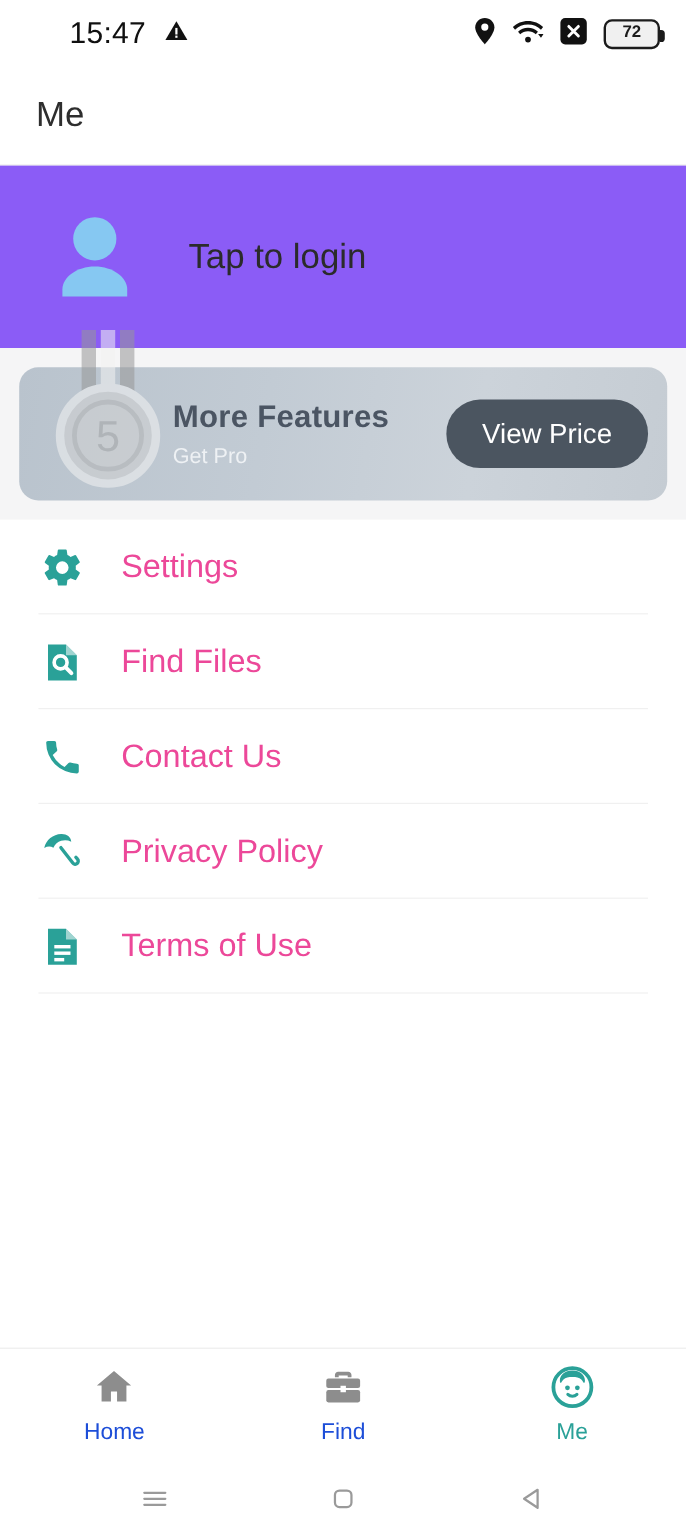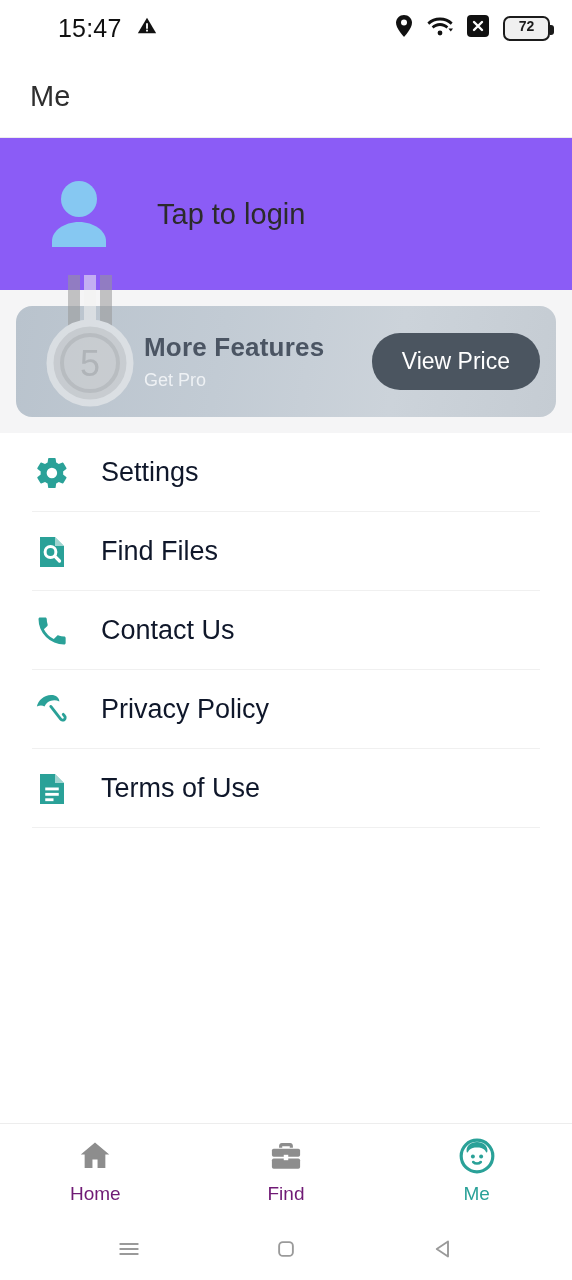--- a/index.html
+++ b/index.html
@@ -92,38 +92,38 @@
     height: 79px;
     display: flex; align-items: center;
     padding-left: 32px; gap: 29px;
     cursor: pointer;
   }
   .menu-item::after {
     content: ""; position: absolute; left: 32px; right: 32px; bottom: 0;
     height: 1px; background: #f0f0f0;
   }
   .menu-icon { width: 40px; height: 40px; flex: 0 0 40px; display: flex; align-items: center; justify-content: center; }
-  .menu-label { font-size: 27px; color: #0f172a; }
+  .menu-label { font-size: 27px; color: #ec4899; }
 
   .spacer { flex: 1 1 auto; background: #ffffff; }
 
   
   .tabbar {
     flex: 0 0 95px; height: 95px;
     display: flex; align-items: center;
     background: #ffffff;
     border-top: 1.5px solid #ededed;
   }
   .tab {
     flex: 1 1 0; height: 100%;
     display: flex; flex-direction: column; align-items: center; justify-content: center;
     gap: 8px; cursor: pointer;
   }
   .tab-icon { width: 38px; height: 38px; display: flex; align-items: center; justify-content: center; }
-  .tab-label { font-size: 19px; color: #701a75; }
+  .tab-label { font-size: 19px; color: #1d4ed8; }
   .tab.active .tab-label { color: #2aa198; }
 
   
   .navbar {
     flex: 0 0 62px; height: 62px;
     display: flex; align-items: center; justify-content: space-around;
     background: #ffffff;
     padding: 0 50px;
   }
   .nav-btn { width: 46px; height: 46px; display: flex; align-items: center; justify-content: center; cursor: pointer; }

